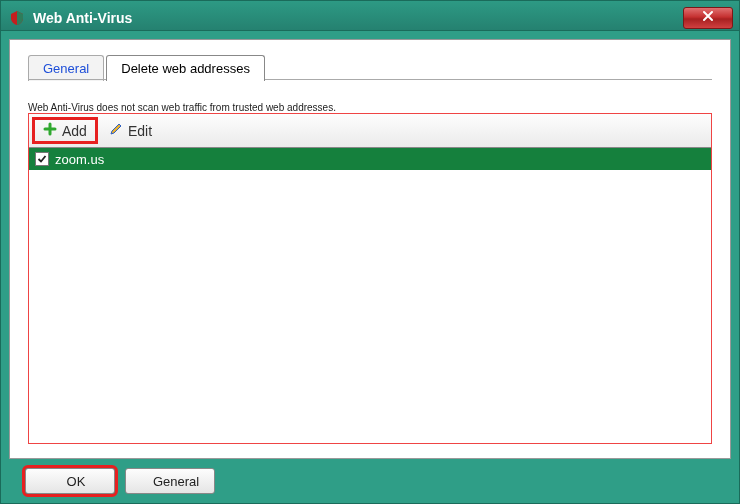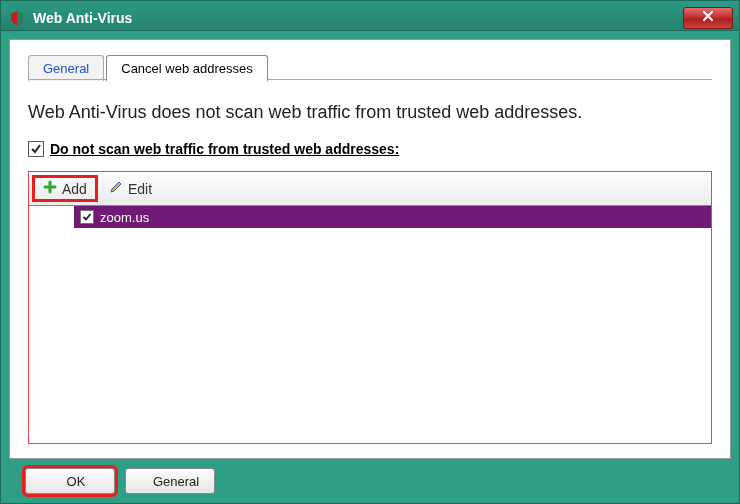--- a/index.html
+++ b/index.html
@@ -91,21 +91,21 @@
     height: 1px;
     background: #aaa;
   }
   .tab-body {
     border-top: none;
     padding-top: 22px;
     flex: 1;
     display: flex;
     flex-direction: column;
   }
-  .desc { color: #222; margin-bottom: 18px; font-size: 18px; }
+  .desc { color: #222; font-size: 10px; }
   .check-row {
     display: flex;
     align-items: center;
     gap: 6px;
     margin-bottom: 14px;
   }
   .chk {
     width: 16px; height: 16px;
     border: 1px solid #555;
     background: #fff;
@@ -155,23 +155,22 @@
     background: #fff;
     overflow: hidden;
   }
   .list-row {
     height: 22px;
     display: flex;
     align-items: center;
     gap: 6px;
     padding: 0 6px;
     color: #fff;
-    background: #701a75;
-    font-size: 13px;
-    margin-left: 45px;
+    background: #15803d;
+    font-size: 13px;
   }
   .row-chk {
     width: 14px; height: 14px;
     border: 1px solid #777;
     background: #fff;
     display: inline-flex;
     align-items: center;
     justify-content: center;
     cursor: pointer;
   }
@@ -228,36 +227,28 @@
       </span>
     </div>
   </div>
 
   <div class="content">
     <div class="tabs">
       <div class="tab">
         <span>General</span>
       </div>
       <div class="tab active">
-        <span>Cancel web addresses</span>
+        <span>Delete web addresses</span>
       </div>
       <div class="tab-underline"></div>
     </div>
 
     <div class="tab-body">
       <div class="desc">Web Anti-Virus does not scan web traffic from trusted web addresses.</div>
 
-      <div class="check-row">
-        <span class="chk">
-          <svg viewBox="0 0 12 12">
-              <path d="M2 6 L5 9 L10 2" stroke="#222" stroke-width="2" fill="none"></path>
-            </svg>
-        </span>
-        <span class="check-label">Do not scan web traffic from trusted web addresses:</span>
-      </div>
 
       <div class="list-wrap">
         <div class="toolbar">
           <div class="tool-btn highlight">
             <span>
               <svg width="14" height="14" viewBox="0 0 14 14">
                   <path d="M7 2 V12 M2 7 H12" stroke="#2fa82f" stroke-width="3" stroke-linecap="round"></path>
                 </svg>
             </span>
             <span>Add</span>

